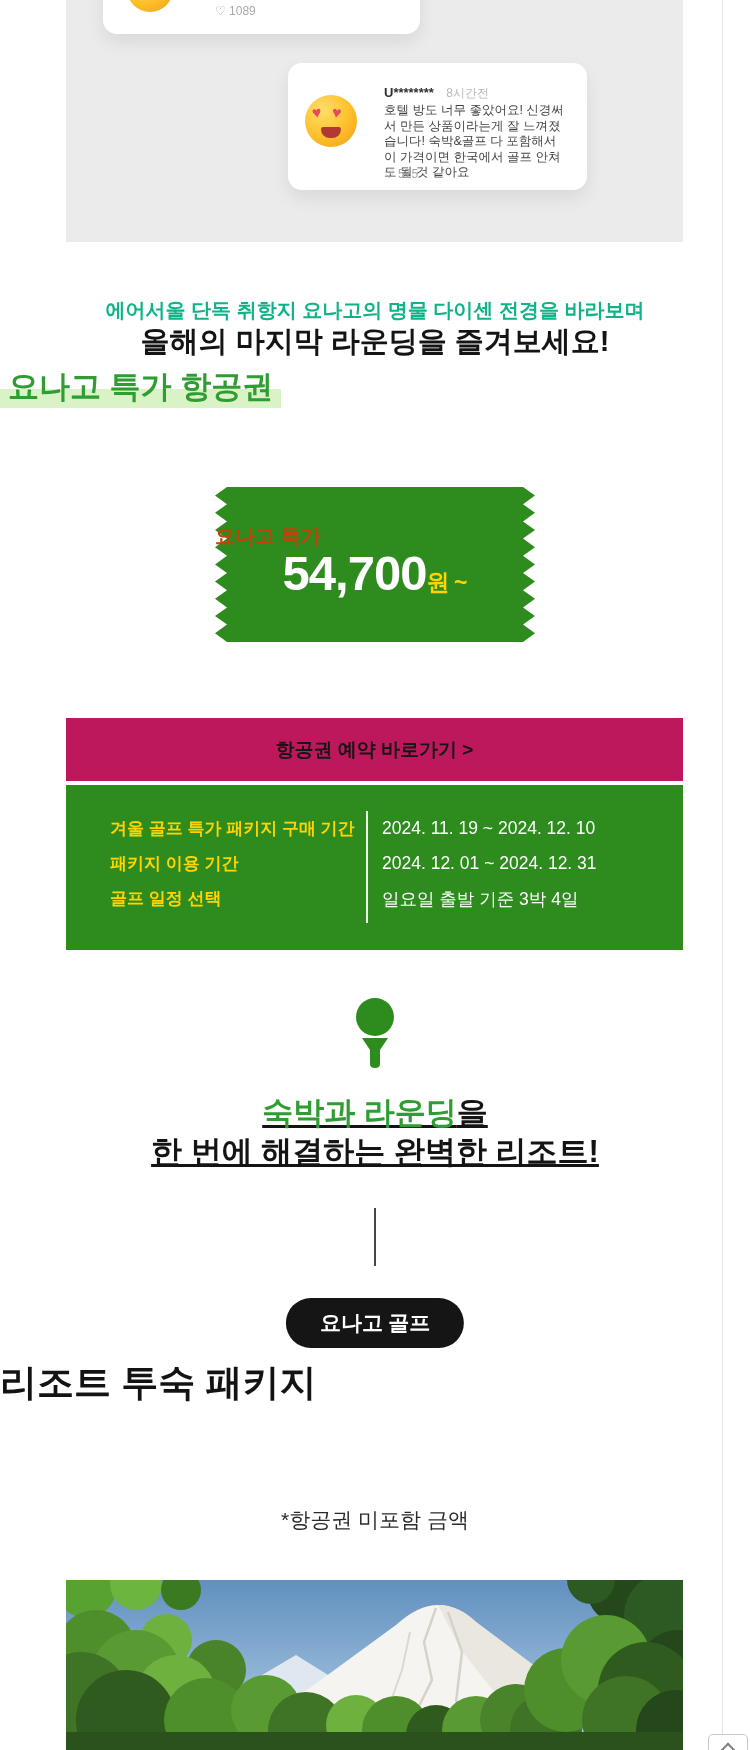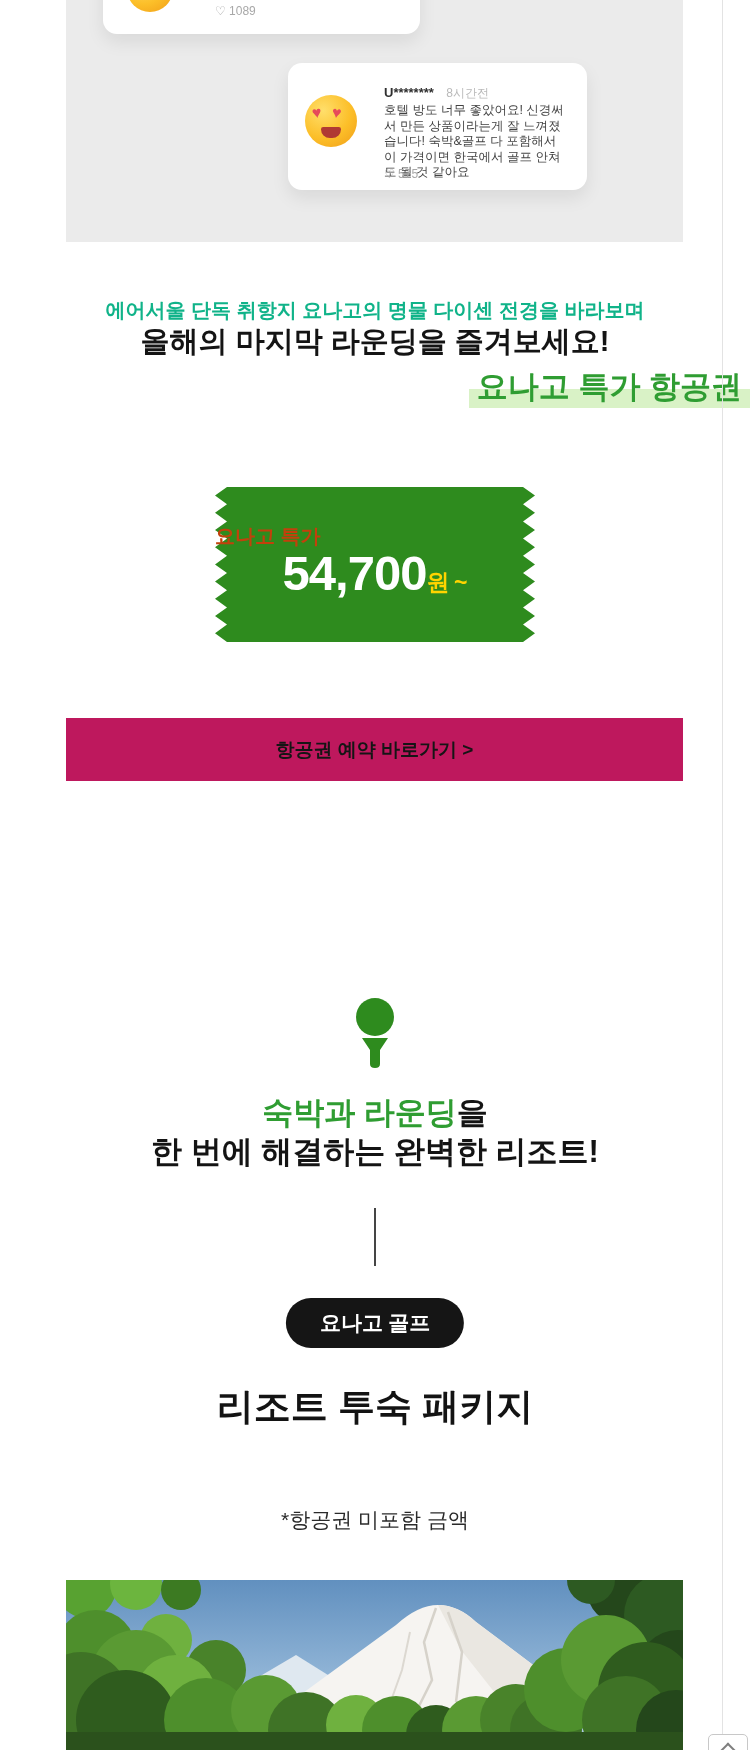--- a/index.html
+++ b/index.html
@@ -23,21 +23,21 @@
   .mouth{position:absolute;left:16px;top:32px;width:20px;height:11px;background:#b03a33;border-radius:3px 3px 12px 12px;}
   .c2-head{position:absolute;left:96px;top:20px;white-space:nowrap;}
   .c2-user{font-size:13px;font-weight:bold;color:#2f2f2f;}
   .c2-time{font-size:12px;color:#b9b9b9;margin-left:8px;}
   .c2-text{position:absolute;left:96px;top:40px;width:188px;font-size:12.5px;line-height:15.5px;color:#424242;}
   .c2-likes{position:absolute;left:96px;top:104px;}
 
   
   .subtitle{position:absolute;left:0;right:0;top:297px;text-align:center;font-size:20px;font-weight:700;color:#10b389;}
   .main-title{position:absolute;left:0;right:0;top:322px;text-align:center;font-size:29px;font-weight:800;color:#141414;}
-  .ticket-heading{position:absolute;left:0;right:0;top:366px;text-align:right;}
+  .ticket-heading{position:absolute;left:0;right:0;top:366px;text-align:left;}
   .ticket-heading span{display:inline-block;font-size:31px;font-weight:800;color:#2f9d32;
     background:linear-gradient(to top,#d9f2c6 45%,transparent 45%);padding:0 8px;}
 
   
   .coupon{position:absolute;left:215px;top:487px;width:320px;height:155px;}
   .coupon svg{position:absolute;left:0;top:0;}
   .coupon-label{position:absolute;left:0;right:0;top:36px;text-align:left;color:#c2410c;font-size:20px;font-weight:700;}
   .coupon-price-row{position:absolute;left:0;right:0;top:58px;text-align:center;line-height:56px;white-space:nowrap;}
   .coupon-price{font-size:49px;font-weight:800;color:#fff;letter-spacing:-1px;}
   .coupon-unit,.coupon-tilde{font-size:23px;font-weight:800;color:#ffd400;}
@@ -47,26 +47,26 @@
     display:flex;align-items:center;justify-content:center;font-size:19px;font-weight:800;color:#151515;cursor:pointer;}
   .info-box{position:absolute;left:66px;top:785px;width:617px;height:165px;background:#2e8b1e;}
   .info-table{position:absolute;left:44px;top:26px;right:30px;}
   .info-row{display:flex;height:35px;align-items:center;}
   .info-label{width:256px;font-size:17px;font-weight:800;color:#ffd400;flex-shrink:0;}
   .info-value{font-size:17.5px;color:#fff;font-weight:500;padding-left:16px;white-space:nowrap;}
   .info-divider{position:absolute;left:300px;top:26px;width:2px;height:112px;background:rgba(255,255,255,.9);}
 
   
   .tee-icon{position:absolute;left:353px;top:998px;}
-  .headline2{position:absolute;left:0;right:0;top:1093px;text-align:center;font-size:31px;font-weight:800;line-height:39px;color:#141414;}
+  .headline2{position:absolute;left:0;right:0;top:1093px;text-align:center;font-size:31px;font-weight:800;line-height:39px;color:#141414;text-decoration:underline;}
   .headline2 .green{color:#2f9d32;}
   .vline{position:absolute;left:374px;top:1208px;width:2px;height:58px;background:#454545;}
   .badge{position:absolute;left:50%;transform:translateX(-50%);top:1298px;background:#151515;color:#fff;
     font-size:21px;font-weight:700;padding:11px 34px;border-radius:26px;white-space:nowrap;font-family:Liberation Serif, serif;}
-  .pkg-title{position:absolute;left:0;right:0;top:1358px;text-align:center;font-size:37px;font-weight:800;color:#131313;margin-top:24px;}
+  .pkg-title{position:absolute;left:0;right:0;top:1358px;font-size:37px;font-weight:800;color:#131313;}
   .price2-row{position:absolute;left:0;right:0;top:1422px;text-align:center;}
   .price2-inner{display:inline-block;background:linear-gradient(to top,#d9f2c6 30%,transparent 30%);padding:0 14px 4px;}
   .big-price{font-size:58px;font-weight:800;color:#2f9d32;letter-spacing:-1px;}
   .big-unit{font-size:31px;font-weight:800;color:#161616;margin-left:6px;}
   .note{position:absolute;left:0;right:0;top:1506px;text-align:center;font-size:21px;color:#2a2a2a;font-weight:500;}
 
   
   .photo{position:absolute;left:66px;top:1580px;width:617px;height:170px;overflow:hidden;}
 
   
@@ -118,20 +118,37 @@
         L0 60.2 L12 51.6 L0 43 L12 34.4 L0 25.8 L12 17.2 L0 8.6 Z"></path>
     </svg>
     <div class="coupon-label">요나고 특가</div>
     <div class="coupon-price-row">
       <span class="coupon-price">54,700</span><span class="coupon-unit">원</span> <span class="coupon-tilde">~</span>
     </div>
   </div>
 
   <div class="cta">항공권 예약 바로가기 &gt;</div>
 
+  <div class="info-box">
+    <div class="info-table">
+      <div class="info-row">
+        <div class="info-label">겨울 골프 특가 패키지 구매 기간</div>
+        <div class="info-value">2024. 11. 19 ~ 2024. 12. 10</div>
+      </div>
+      <div class="info-row">
+        <div class="info-label">패키지 이용 기간</div>
+        <div class="info-value">2024. 12. 01 ~ 2024. 12. 31</div>
+      </div>
+      <div class="info-row">
+        <div class="info-label">골프 일정 선택</div>
+        <div class="info-value">일요일 출발 기준 3박 4일</div>
+      </div>
+    </div>
+    <div class="info-divider"></div>
+  </div>
 
   <div class="tee-icon">
     <svg width="44" height="72" viewBox="0 0 44 72">
       <circle cx="22" cy="19" r="19" fill="#2e8b1e"></circle>
       <path fill="#2e8b1e" d="M9 40 L35 40 L27 52 L27 66 Q27 70 22 70 Q17 70 17 66 L17 52 Z"></path>
     </svg>
   </div>
 
   <div class="headline2">
     <span class="green">숙박과 라운딩</span><span>을</span><br>

